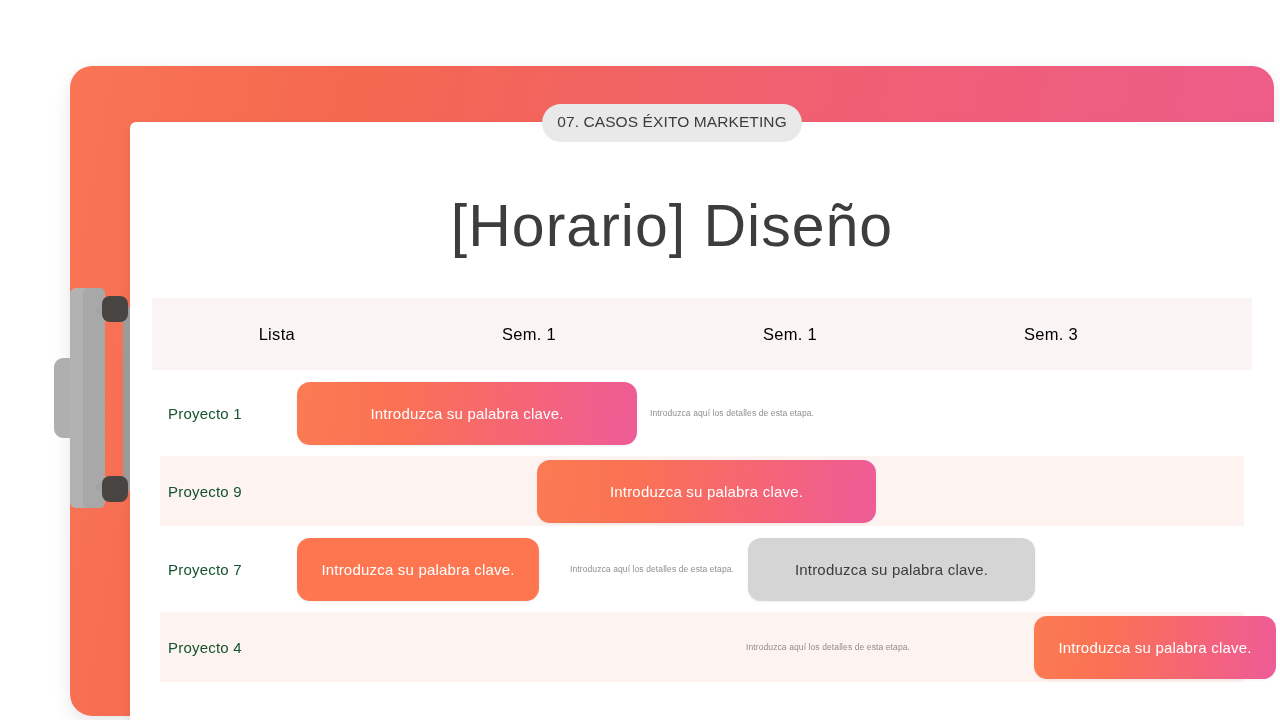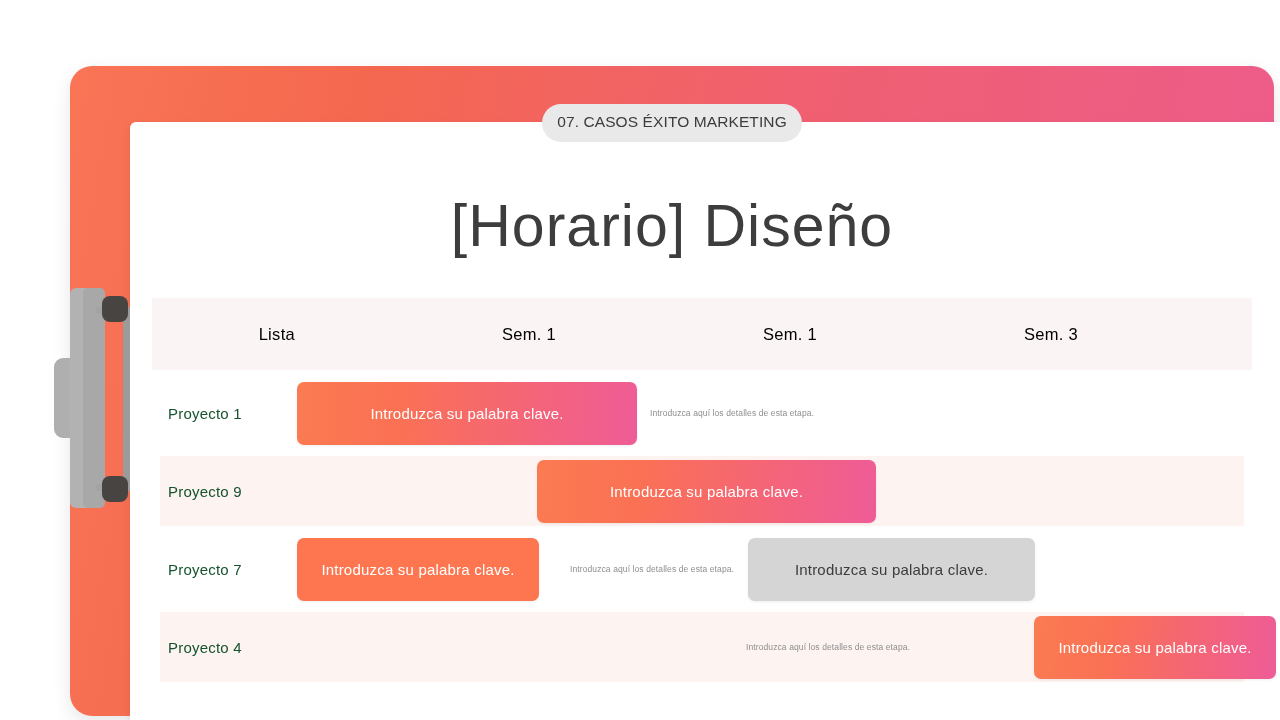--- a/index.html
+++ b/index.html
@@ -119,21 +119,21 @@
 
   .footer-row {
     height: 48px;
     background: #FFFFFF;
   }
 
   
   .bar {
     position: absolute;
     height: 63px;
-    border-radius: 7px;
+    border-radius: 13px;
     display: flex;
     align-items: center;
     justify-content: center;
     font-size: 15px;
     letter-spacing: 0.2px;
     color: #FFFFFF;
     white-space: nowrap;
     box-shadow: 0 1px 3px rgba(0,0,0,0.07);
   }
   .bar.grad {

